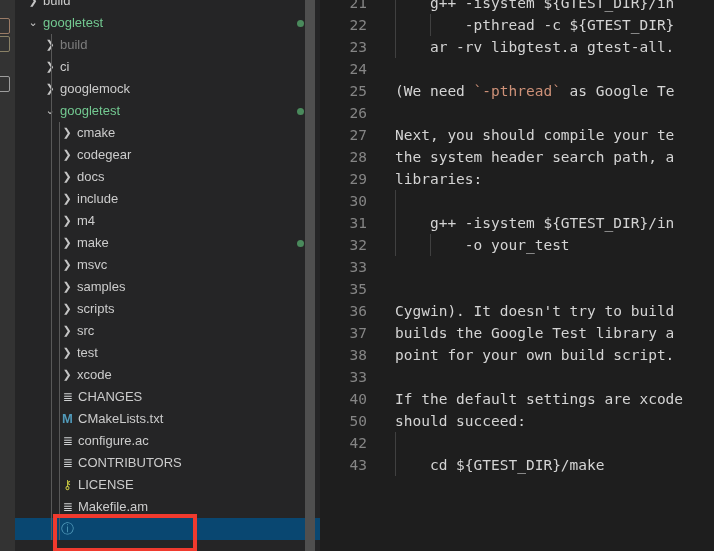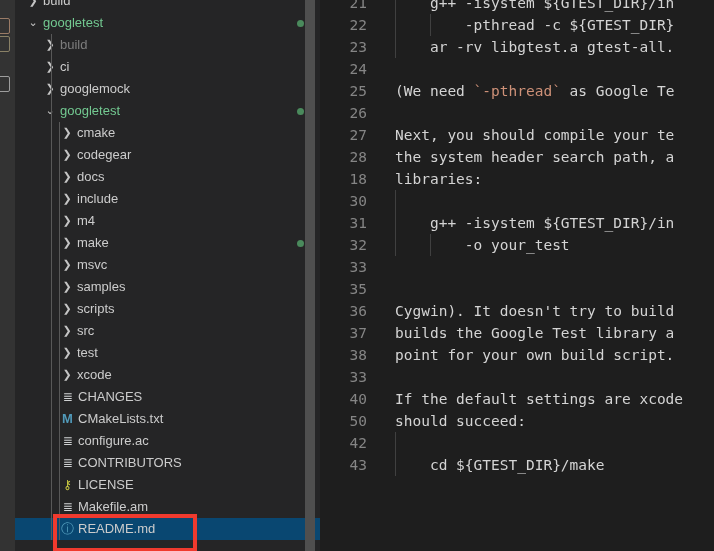--- a/index.html
+++ b/index.html
@@ -297,38 +297,37 @@
           <div class="guide" style="left: 44px;"></div>
           <div style="flex: 0 0 auto; width: 44px;"></div>
           <div class="fi doc">≣</div>
           <span class="lbl">Makefile.am</span>
         </div>
         <div class="row selected">
           <div class="guide" style="left: 36px;"></div>
           <div class="guide" style="left: 44px;"></div>
           <div style="flex: 0 0 auto; width: 44px;"></div>
           <div class="fi info">ⓘ</div>
-          <span class="lbl">README.md</span>
         </div>
       </div>
     <div class="sb-scroll"></div>
     <div class="annot" id="annot" style="left: 38px; top: 514px; width: 144px; height: 38px; border-color: rgb(240, 58, 46);"></div>
   </div>
 
   <div class="editor">
     <div class="codearea" id="codearea">
         <div class="cline"><div class="ln">21</div><div class="iguide" style="left: 75px;"></div><div class="ctext"><span>    g++ -isystem ${GTEST_DIR}/in</span></div></div>
         <div class="cline"><div class="ln">22</div><div class="iguide" style="left: 75px;"></div><div class="iguide" style="left: 109.88px;"></div><div class="ctext"><span>        -pthread -c ${GTEST_DIR}</span></div></div>
         <div class="cline"><div class="ln">23</div><div class="iguide" style="left: 75px;"></div><div class="ctext"><span>    ar -rv libgtest.a gtest-all.</span></div></div>
         <div class="cline"><div class="ln">24</div><div class="ctext"><span></span></div></div>
         <div class="cline"><div class="ln">25</div><div class="ctext"><span>(We need </span><span class="code">`-pthread`</span><span> as Google Te</span></div></div>
         <div class="cline"><div class="ln">26</div><div class="ctext"><span></span></div></div>
         <div class="cline"><div class="ln">27</div><div class="ctext"><span>Next, you should compile your te</span></div></div>
         <div class="cline"><div class="ln">28</div><div class="ctext"><span>the system header search path, a</span></div></div>
-        <div class="cline"><div class="ln">18</div><div class="ctext"><span>libraries:</span></div></div>
+        <div class="cline"><div class="ln">29</div><div class="ctext"><span>libraries:</span></div></div>
         <div class="cline"><div class="ln">30</div><div class="iguide" style="left: 75px;"></div><div class="ctext"><span></span></div></div>
         <div class="cline"><div class="ln">31</div><div class="iguide" style="left: 75px;"></div><div class="ctext"><span>    g++ -isystem ${GTEST_DIR}/in</span></div></div>
         <div class="cline"><div class="ln">32</div><div class="iguide" style="left: 75px;"></div><div class="iguide" style="left: 109.88px;"></div><div class="ctext"><span>        -o your_test</span></div></div>
         <div class="cline"><div class="ln">33</div><div class="ctext"><span></span></div></div>
         <div class="cline"><div class="ln">35</div></div>
         <div class="cline"><div class="ln">36</div><div class="ctext"><span>Cygwin). It doesn't try to build</span></div></div>
         <div class="cline"><div class="ln">37</div><div class="ctext"><span>builds the Google Test library a</span></div></div>
         <div class="cline"><div class="ln">38</div><div class="ctext"><span>point for your own build script.</span></div></div>
         <div class="cline"><div class="ln">33</div><div class="ctext"><span></span></div></div>
         <div class="cline"><div class="ln">40</div><div class="ctext"><span>If the default settings are xcode</span></div></div>

